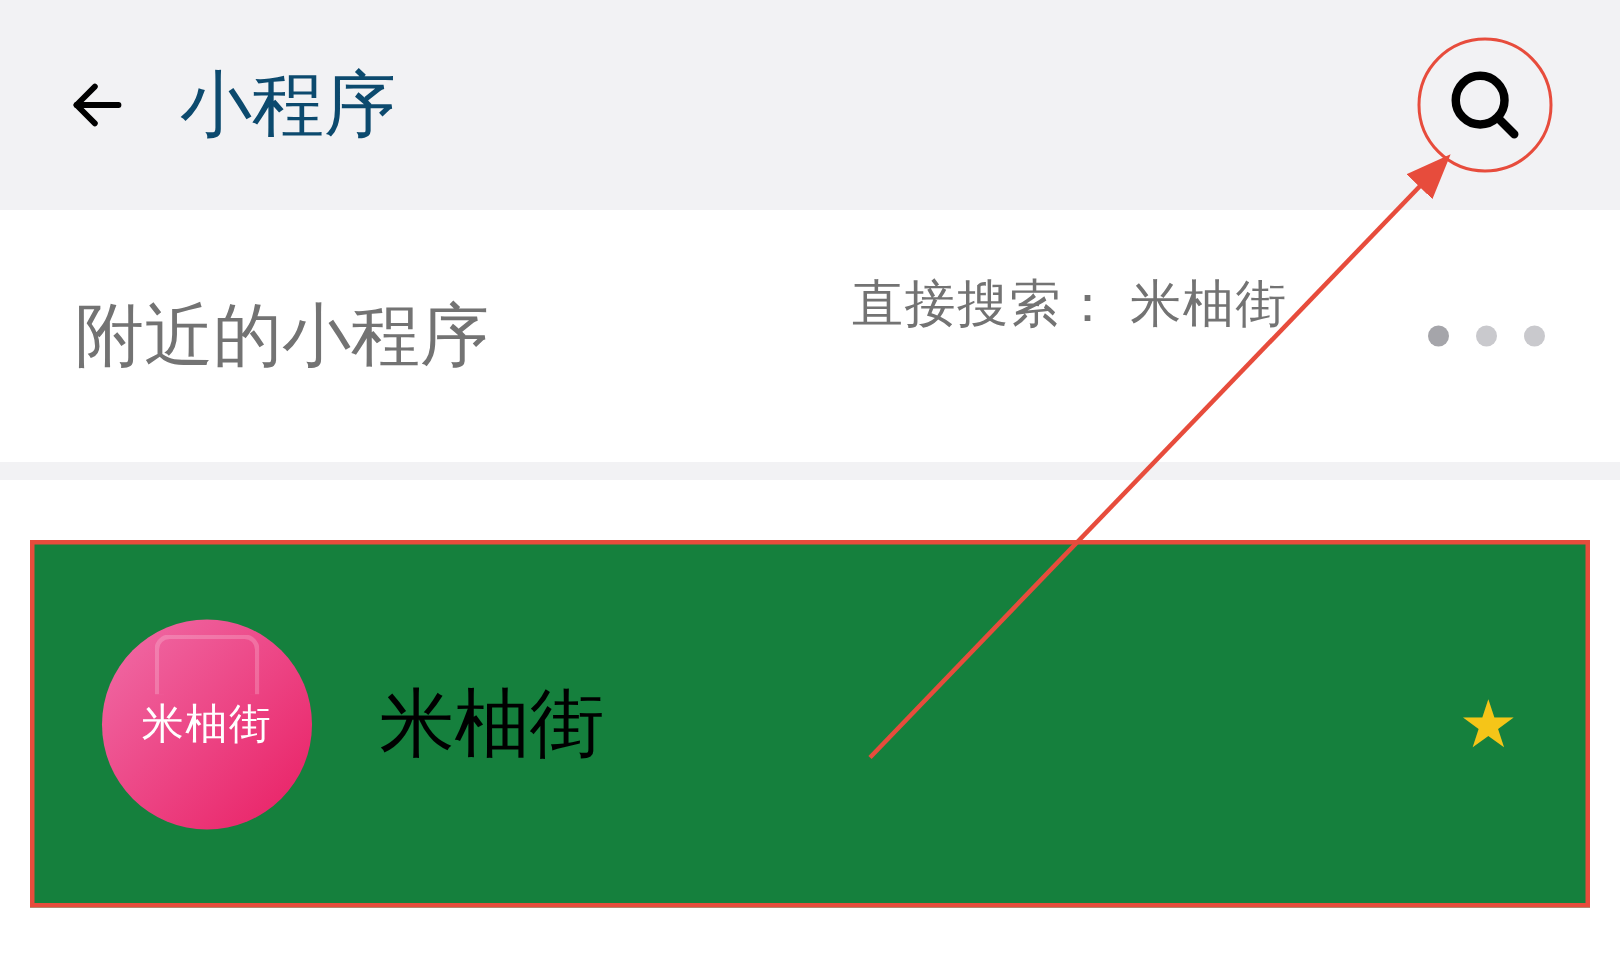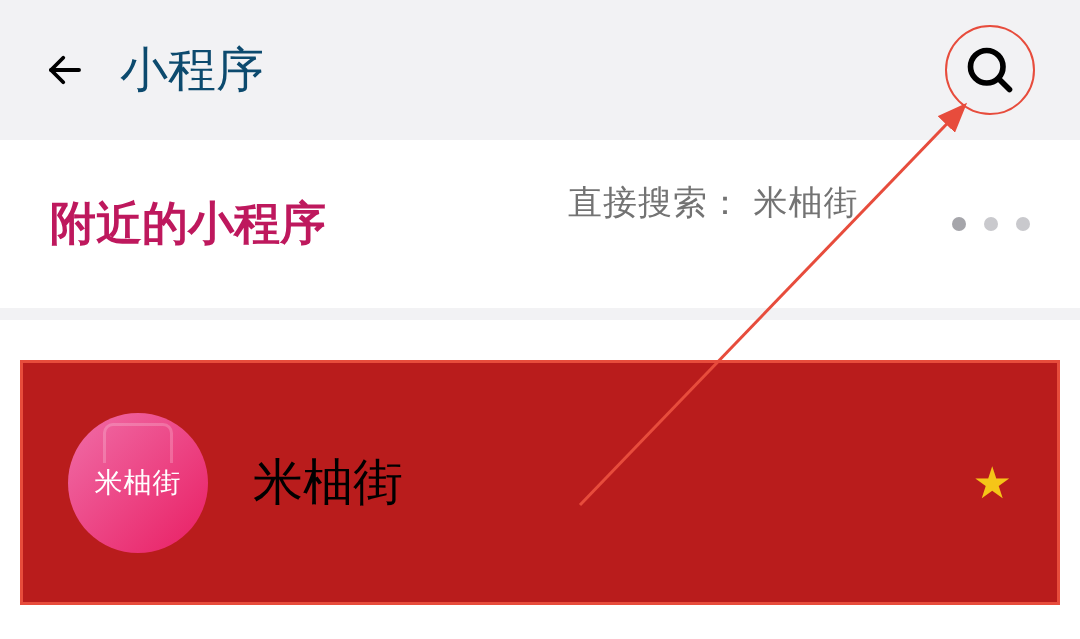--- a/index.html
+++ b/index.html
@@ -47,43 +47,43 @@
     .section-row {
       display: flex;
       align-items: center;
       padding: 0 50px;
       height: 180px;
       background: #fff;
       border-bottom: 12px solid #f2f2f4;
     }
     .section-title {
       font-size: 46px;
-      font-weight: 700;
-      color: #be185d;
+      font-weight: 400;
+      color: #737373;
     }
     .dots {
       display: flex;
       gap: 18px;
       align-items: center;
     }
     .dot {
       width: 14px;
       height: 14px;
       border-radius: 50%;
       background: #c9c9cd;
     }
     .dot.first { background: #a5a5aa; }
     .red-box {
       margin: 40px 20px 0 20px;
       border: 3px solid #e74c3c;
       height: 245px;
       display: flex;
       align-items: center;
       padding: 0 45px;
-      background: #b91c1c;
+      background: #15803d;
       text-align: right;
     }
     .app-icon {
       width: 140px;
       height: 140px;
       border-radius: 50%;
       background: linear-gradient(135deg, #f06ea8 0%, #e91e63 100%);
       display: flex;
       align-items: center;
       justify-content: center;

